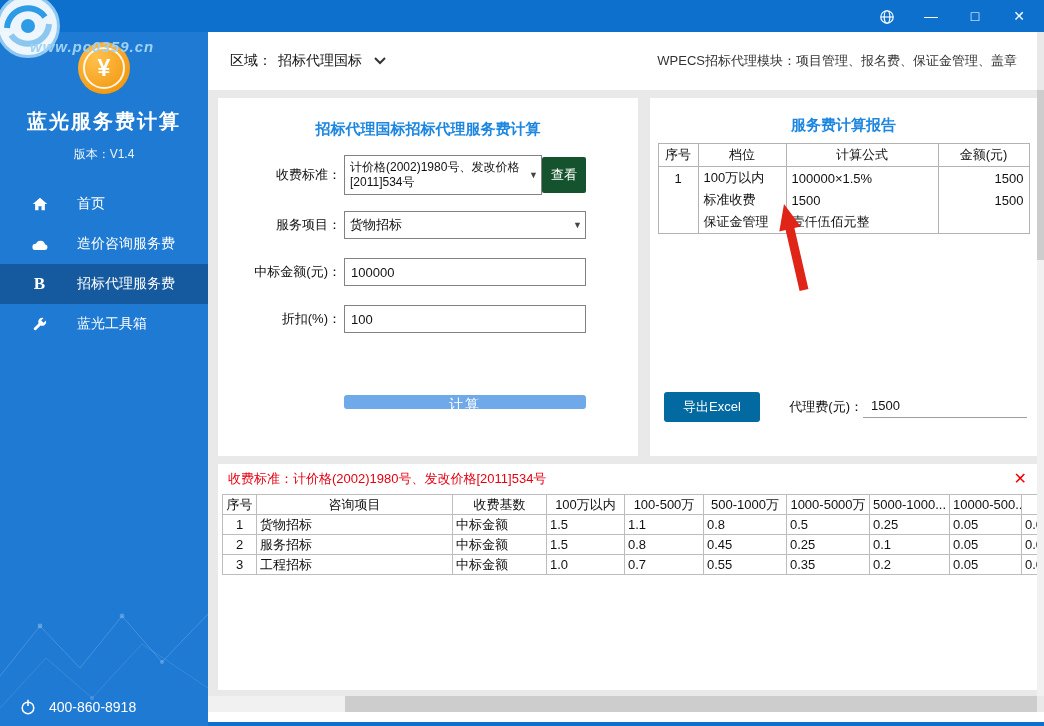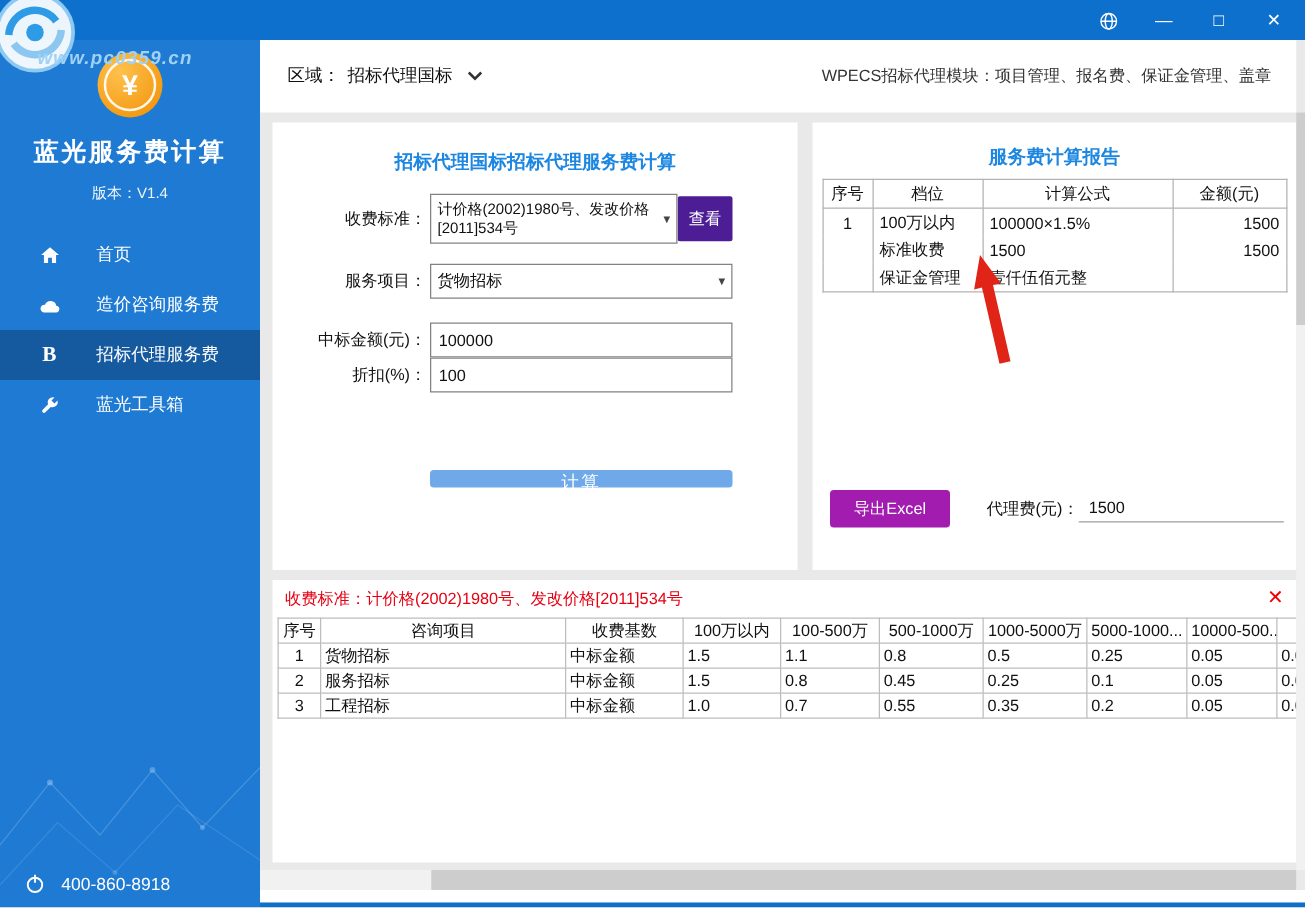--- a/index.html
+++ b/index.html
@@ -55,36 +55,36 @@
   .flabel{flex:0 0 126px;width:126px;text-align:right;font-size:13px;color:#111;box-sizing:border-box;padding-right:3px;}
   .fctrl{width:242px;display:flex;align-items:center;}
   .sel{position:relative;border:1px solid #828282;background:#fff;box-sizing:border-box;
        font-size:12px;color:#111;display:flex;align-items:center;cursor:pointer;}
   .sel .sel-text{padding:2px 18px 2px 5px;line-height:1.25;}
   .sel .sel-arrow{position:absolute;right:3px;top:50%;transform:translateY(-50%);font-size:9px;color:#444;}
   .sel-multiline{width:198px;height:40px;}
   .sel-single{width:242px;height:28px;font-size:13px;}
   .txt{width:242px;height:28px;border:1px solid #828282;box-sizing:border-box;font-size:13px;
        padding:0 6px;font-family:inherit;color:#111;}
-  .view-btn{width:44px;height:36px;background:#4c1d95;color:#fff;border:none;font-size:13px;
+  .view-btn{width:44px;height:36px;background:#14532d;color:#fff;border:none;font-size:13px;
             cursor:pointer;border-radius:2px;font-family:inherit;}
   .calc-btn{display:block;margin:62px 0 0 126px;width:242px;height:14px;background:#6fa9e9;color:#fff;
             border:none;border-radius:3px;font-size:14px;cursor:pointer;font-family:inherit;letter-spacing:2px;}
 
   .report-card{left:442px;top:66px;width:387px;height:358px;overflow:hidden;}
   .report-title{margin-top:18px;text-align:center;font-size:15px;font-weight:bold;color:#1c86e0;}
   .rtable{margin:8px auto 0;border-collapse:collapse;font-size:13px;color:#111;table-layout:fixed;width:371px;}
   .rtable th{border:1px solid #b3b3b3;font-weight:normal;height:22px;padding:0 3px;text-align:center;}
   .rtable td{border-left:1px solid #b3b3b3;border-right:1px solid #b3b3b3;height:22px;padding:0 5px;
              white-space:nowrap;overflow:hidden;}
   .rtable tr.last td{border-bottom:1px solid #b3b3b3;}
   .ta-c{text-align:center;} .ta-r{text-align:right;} .ta-l{text-align:left;}
   .annot-arrow{position:absolute;left:124px;top:104px;z-index:5;}
   .report-actions{position:absolute;left:14px;right:10px;top:294px;display:flex;align-items:center;}
-  .export-btn{width:96px;height:30px;background:#a21caf;color:#fff;border:none;border-radius:3px;
+  .export-btn{width:96px;height:30px;background:#0369a1;color:#fff;border:none;border-radius:3px;
               font-size:13px;cursor:pointer;font-family:inherit;}
   .fee-group{margin-left:auto;display:flex;align-items:center;}
   .fee-label{font-size:13px;color:#111;}
   .fee-value{width:164px;border-bottom:1px solid #9e9e9e;font-size:13px;color:#111;
              padding:2px 0 4px 8px;box-sizing:border-box;}
 
   .standard-card{left:10px;top:432px;width:819px;height:226px;overflow:hidden;}
   .std-header{height:30px;display:flex;align-items:center;padding:0 10px;}
   .std-title{color:#e60012;font-size:13px;}
   .std-close{margin-left:auto;color:#f20000;font-size:16px;font-weight:bold;cursor:pointer;line-height:1;}
@@ -218,21 +218,21 @@
         <div class="frow" style="margin-bottom:19px;">
           <span class="flabel">服务项目：</span>
           <span class="fctrl">
             <span class="sel sel-single">
               <span class="sel-text">货物招标</span>
               <span class="sel-arrow">▼</span>
             </span>
           </span>
         </div>
 
-        <div class="frow" style="">
+        <div class="frow" style="margin-bottom:19px;">
           <span class="flabel">中标金额(元)：</span>
           <span class="fctrl">
             <input class="txt" type="text" value="100000" style="">
           </span>
         </div>
 
         <div class="frow">
           <span class="flabel">折扣(%)：</span>
           <span class="fctrl">
             <input class="txt" type="text" value="100" style="">

